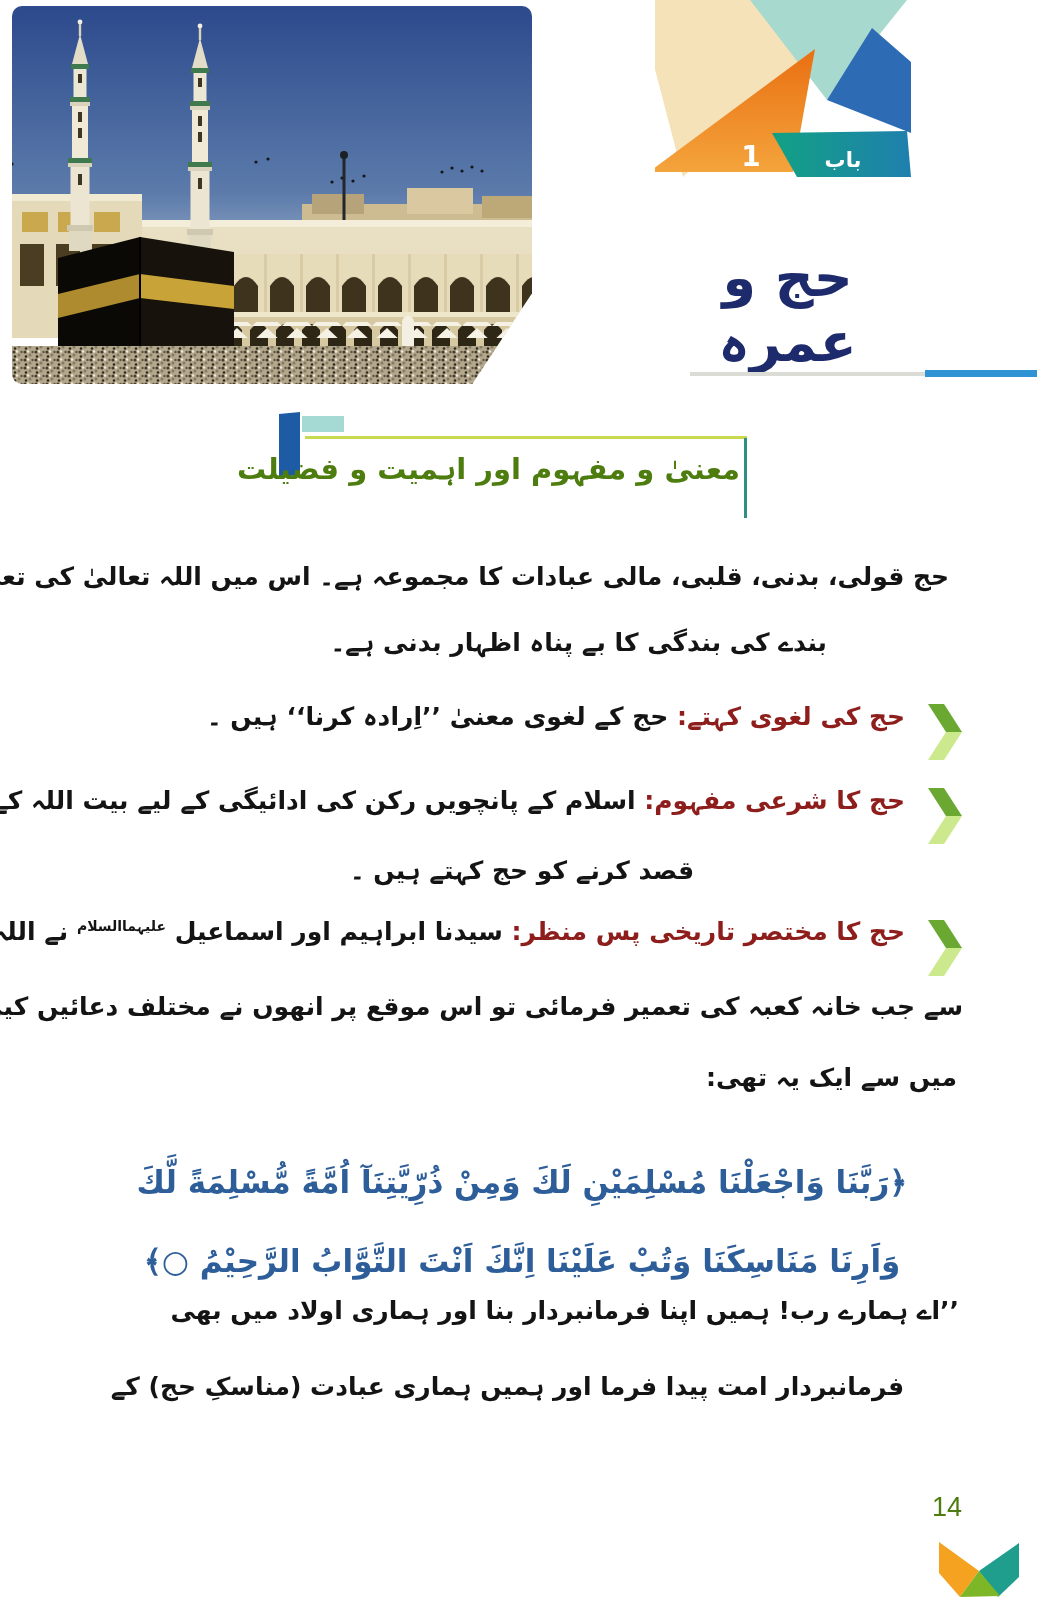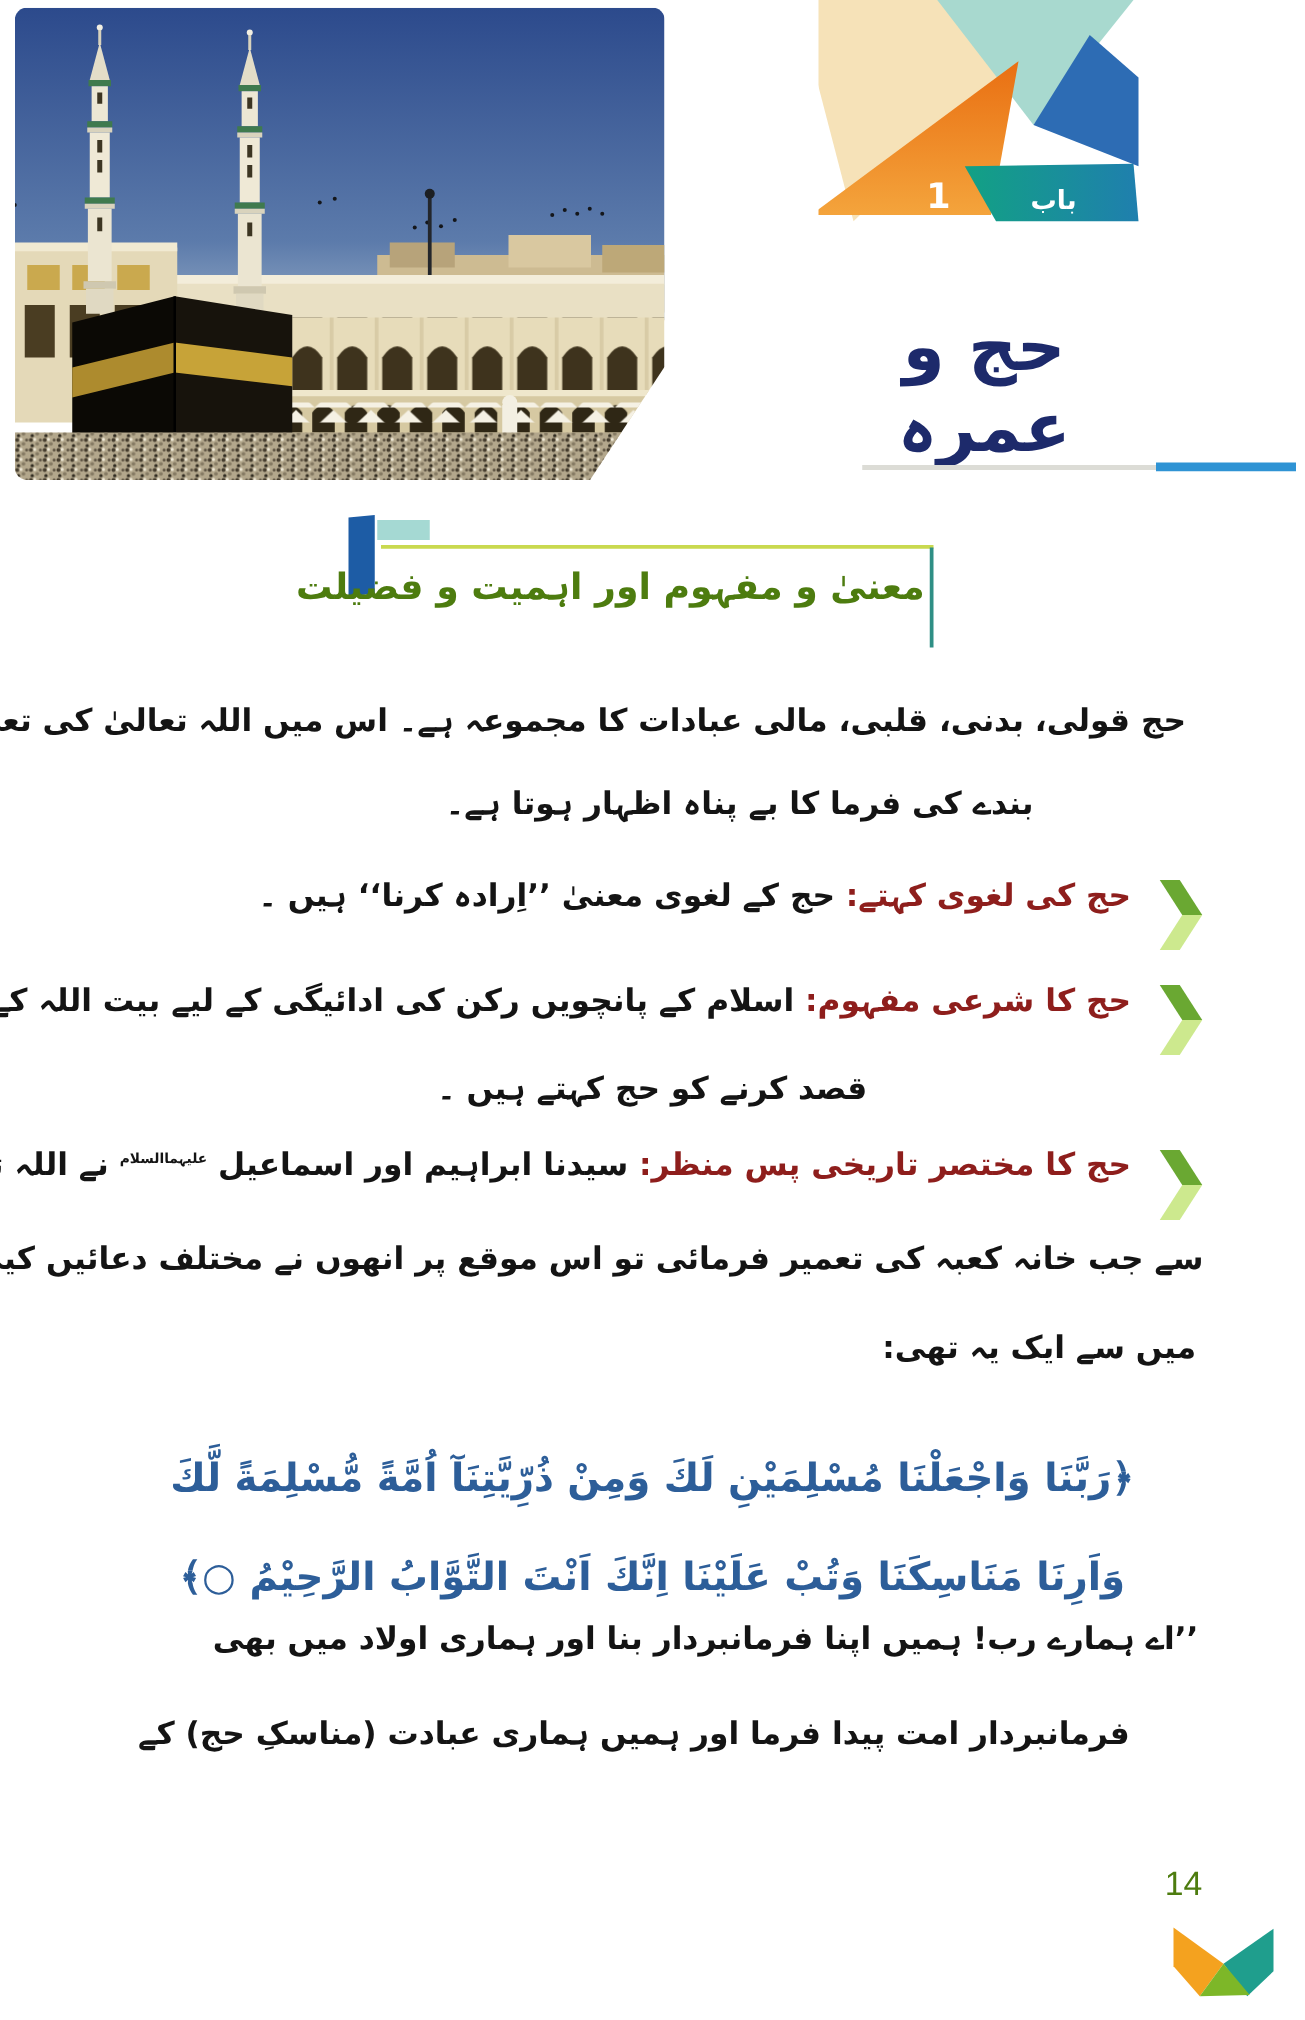--- a/index.html
+++ b/index.html
@@ -35,21 +35,21 @@
     position:absolute;left:320px;top:452px;width:420px;
     text-align:center;direction:rtl;white-space:nowrap;
     font-size:29px;font-weight:bold;color:#4d7c0f;
   }
   
   .line{
     position:absolute;direction:rtl;text-align:right;white-space:nowrap;
     font-size:25px;font-weight:bold;color:#141414;
   }
   .maroon{color:#8e1e1c;}
-  .honor{font-size:11px;vertical-align:super;letter-spacing:-.5px;}
+  .honor{font-size:14px;vertical-align:super;letter-spacing:-.5px;}
   .center-line{text-align:center;}
   .verse{
     position:absolute;left:87px;width:870px;direction:rtl;text-align:center;
     white-space:nowrap;font-size:31px;font-weight:bold;color:#2d5e99;margin-top:21px;
   }
   
   .chev{position:absolute;width:52px;height:56px;}
   
   .pagenum{
     position:absolute;left:932px;top:1492px;
@@ -207,21 +207,21 @@
   <div class="rule-gray"></div>
   <div class="rule-blue"></div>
 
   <div class="decor-bar"></div>
   <div class="decor-square"></div>
   <div class="decor-hline"></div>
   <div class="decor-vline"></div>
   <div class="secheading">معنیٰ و مفہوم اور اہمیت و فضیلت</div>
 
   <div class="line" style="right:95px;top:562px;">حج قولی، بدنی، قلبی، مالی عبادات کا مجموعہ ہے۔ اس میں اللہ تعالیٰ کی تعظیم اور</div>
-  <div class="line" style="right:217px;top:628px;">بندے کی فرما کا بے پناہ اظہار ہوتا ہے۔</div>
+  <div class="line" style="right:217px;top:628px;">بندے کی بندگی کا بے پناہ اظہار بدنی ہے۔</div>
 
   <svg class="chev" style="left:916px;top:704px;" viewBox="0 0 44 56">
     <polygon points="8,0 24,0 42,28 26,28" fill="#6aa832"></polygon>
     <polygon points="8,56 24,56 42,28 26,28" fill="#cde98e"></polygon>
   </svg>
   <div class="line" style="right:139px;top:702px;">
     <span class="maroon">حج کی لغوی کہتے:</span>
     <span>حج کے لغوی معنیٰ ’’اِرادہ کرنا‘‘ ہیں ۔</span>
   </div>
 

